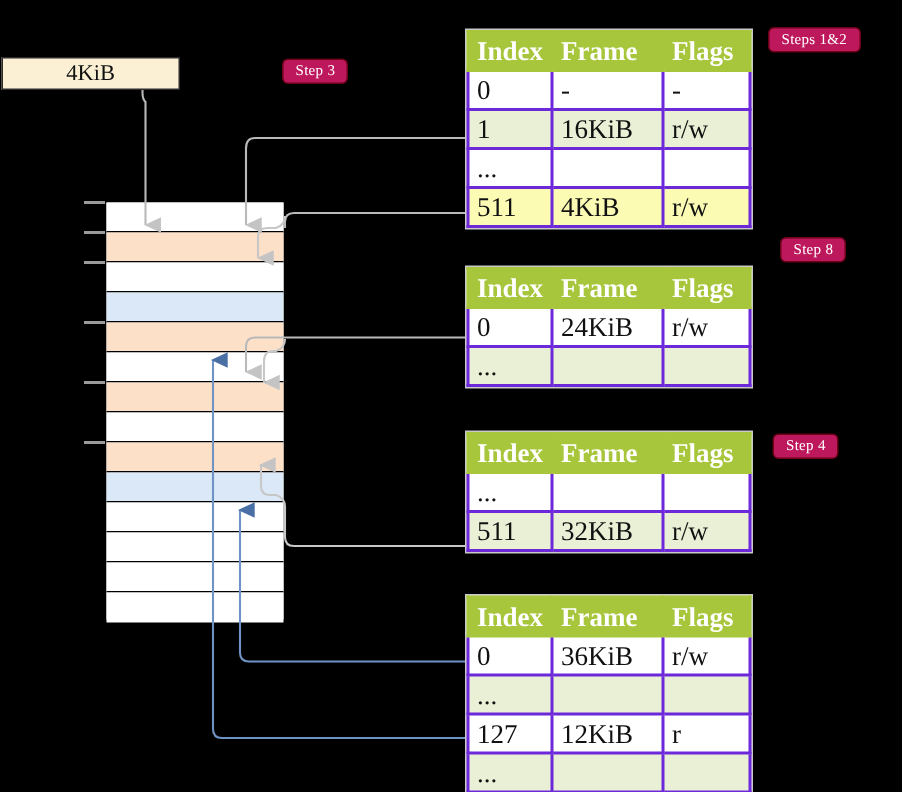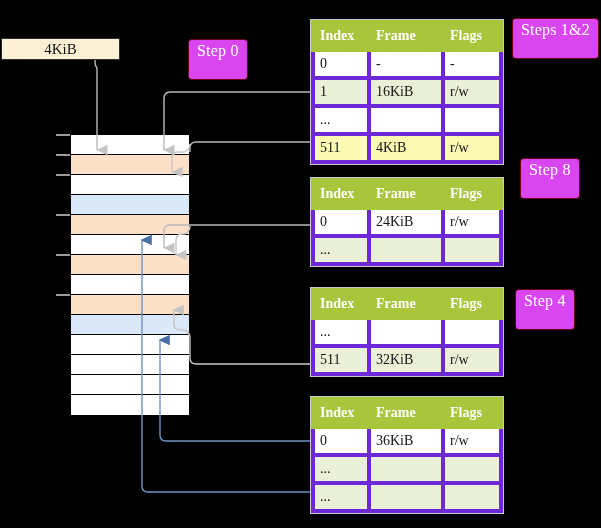--- a/index.html
+++ b/index.html
@@ -7,36 +7,36 @@
        font-family:"Liberation Serif", serif;}
   #stage{position:absolute;left:0;top:0;width:601px;height:528px;}
   svg#wires{position:absolute;left:0;top:0;width:601px;height:528px;pointer-events:none;}
 
   
   .srcbox{position:absolute;background:#fbf0d4;border:1px solid #2b2b2b;
           box-sizing:border-box;display:flex;align-items:center;justify-content:center;
           font-size:15px;color:#111;}
 
   
-  .badge{position:absolute;background:#d946ef;color:#fff;font-size:16px;
-         padding:2px 8px 19px 8px;border-radius:3px;white-space:nowrap;
+  .badge{position:absolute;background:#be185d;color:#fff;font-size:10px;
+         padding:2px 8px 2px 8px;border-radius:3px;white-space:nowrap;
          box-shadow:0 0 0 1px #6b0018;text-align:center;letter-spacing:.2px;}
 
   
   .memcol{position:absolute;border:1px solid #000;box-sizing:border-box;background:#fff;}
   .memrow{box-sizing:border-box;border-bottom:1px solid #000;background:#fff;}
   .memrow.last{border-bottom:none;}
   .memrow.o{background:#fde0c8;}
   .memrow.b{background:#dbe8f7;}
   .tick{position:absolute;height:2px;background:#9a9a9a;}
 
   
   .ptbl{position:absolute;border-collapse:collapse;background:#eef2da;
         box-shadow:0 0 0 1px #c9c9c9;}
-  .ptbl td,.ptbl th{border:4px solid #6d28d9;font-size:14px;color:#111;
+  .ptbl td,.ptbl th{border:2px solid #6d28d9;font-size:18px;color:#111;
         padding:1px 5px;height:22px;box-sizing:border-box;text-align:left;
         font-weight:normal;line-height:22px;vertical-align:middle;}
   .ptbl th{background:#a8c63c;color:#fff;font-weight:bold;border-color:#a8c63c;}
   .ptbl tr.white td{background:#fff;}
   .ptbl tr.tint td{background:#eaf0d6;}
   .ptbl td.hl{background:#fbfbb4 !important;}
   .c-idx{width:56px;}
   .c-frm{width:74px;}
   .c-flg{width:58px;}
 </style>
@@ -104,21 +104,21 @@
 
     <g fill="none" stroke="#6f93c4" stroke-width="1.4">
 
       <path d="M480,441 L166,441 Q160,441 160,435 L160,340" marker-end="url(#ablueup)"></path>
 
       <path d="M480,492 L148,492 Q142,492 142,486 L142,240" marker-end="url(#ablueup)"></path>
     </g>
   </svg>
 
   <div id="badges">
-      <div class="badge" style="left: 189px; top: 40px;">Step 0</div>
+      <div class="badge" style="left: 189px; top: 40px;">Step 3</div>
       <div class="badge" style="left: 513px; top: 19px;">Steps 1&amp;2</div>
       <div class="badge" style="left: 521px; top: 159px;">Step 8</div>
       <div class="badge" style="left: 516px; top: 266px; margin-top: 24px;">Step 4</div>
     </div>
 
   <div id="tables">
       <table class="ptbl" style="left: 311px; top: 20px;">
         <thead>
           <tr>
             <th class="c-idx">Index</th>
@@ -203,20 +203,25 @@
           <tr class="white">
             <td class="c-idx">0</td>
             <td class="c-frm">36KiB</td>
             <td class="c-flg">r/w</td>
           </tr>
           <tr class="tint">
             <td class="c-idx">...</td>
             <td class="c-frm"></td>
             <td class="c-flg"></td>
           </tr>
+          <tr class="white">
+            <td class="c-idx">127</td>
+            <td class="c-frm">12KiB</td>
+            <td class="c-flg">r</td>
+          </tr>
           <tr class="tint">
             <td class="c-idx">...</td>
             <td class="c-frm"></td>
             <td class="c-flg"></td>
           </tr>
         </tbody>
       </table>
     </div>
 
 </div>

